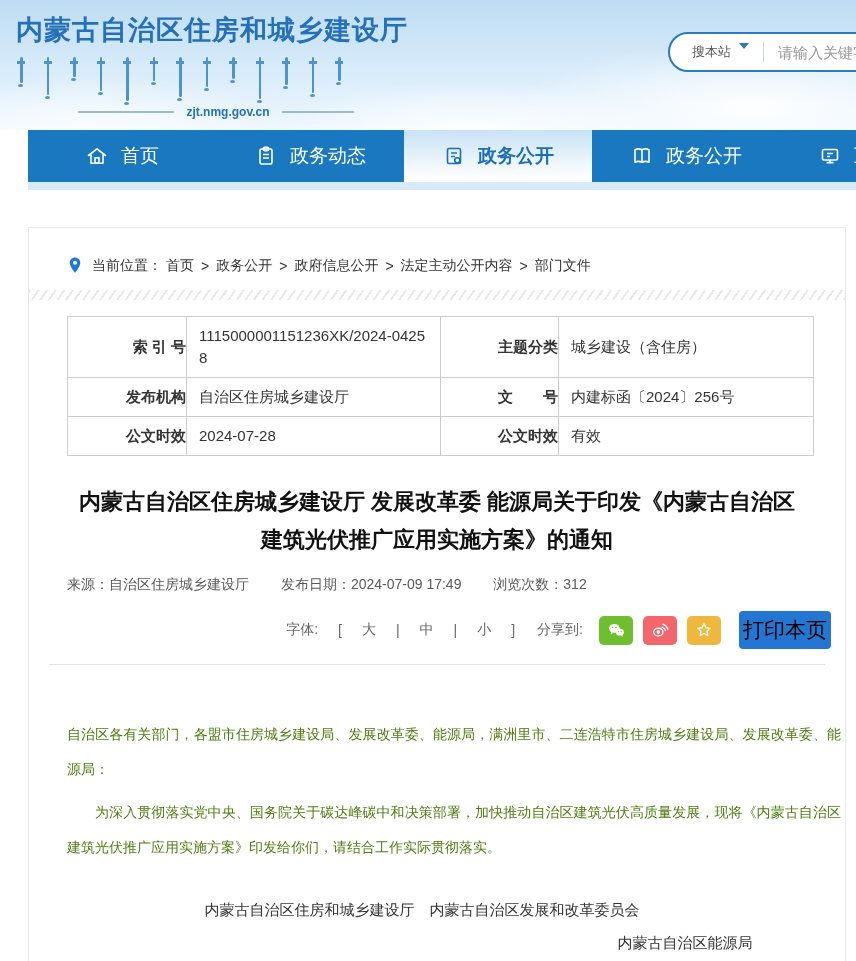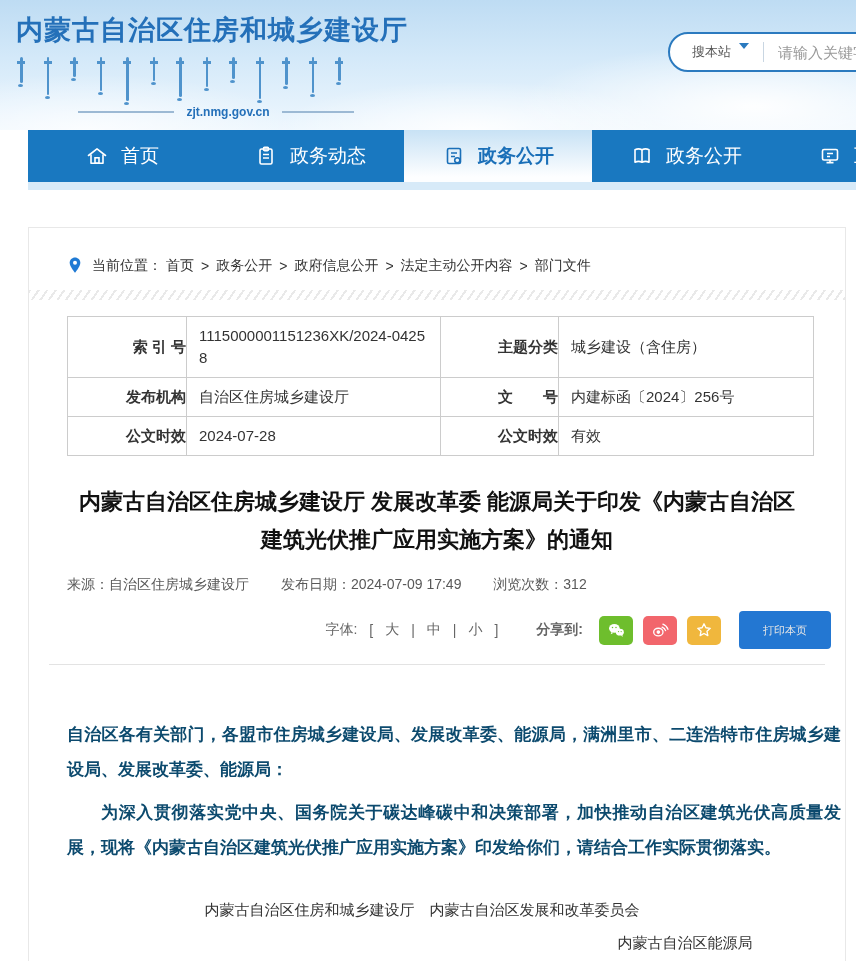--- a/index.html
+++ b/index.html
@@ -72,36 +72,36 @@
   .doc-table tr:nth-child(2) td,.doc-table tr:nth-child(3) td { height:37px; }
 
   
   .article-title { margin:27px auto 0; max-width:730px; text-align:center;
     font-size:22px; font-weight:bold; color:#111; line-height:38px; }
   .article-meta { margin:17px 0 0 38px; font-size:14px; color:#595959; }
   .article-meta .seg { margin-right:28px;margin-top:22px; }
 
   .toolbar-row { margin-top:17px; padding-right:14px; display:flex; align-items:center;
     justify-content:flex-end; gap:10px; font-size:14px; color:#666; }
-  .font-sizer { display:flex; align-items:center; gap:12px; margin-right:28px; }
+  .font-sizer { display:flex; align-items:center; gap:20px; margin-right:12px; }
   .font-sizer .sz { cursor:pointer; color:#666; }
-  .share-label { margin-right:6px;font-weight:bold; }
+  .share-label { margin-right:6px; }
   .share-ico { width:34px; height:29px; border-radius:5px; display:flex; align-items:center;
     justify-content:center; cursor:pointer; flex:none; }
   .share-ico svg { width:20px; height:20px; }
   .ico-wechat { background:#6ebe2d; }
   .ico-weibo  { background:#f2666c; }
   .ico-star   { background:#f0b73d; }
-  .print-btn { margin-left:8px; width:92px; height:38px; background:#2377d2; color:#e5e5e5;
-    border:none; border-radius:4px; font-size:11px; cursor:pointer;
+  .print-btn { margin-left:8px; width:92px; height:38px; background:#2377d2; color:#000000;
+    border:none; border-radius:4px; font-size:21px; cursor:pointer;
     font-family:"Liberation Sans","DejaVu Sans",sans-serif; }
 
   .thin-divider { margin:15px 20px 0 20px; height:1px; background:#e3e3e3; }
 
-  .article-body { padding:52px 4px 0 38px; font-size:17px; color:#0c4a6e; line-height:35px; text-align:justify;font-weight:bold; }
+  .article-body { padding:52px 4px 0 38px; font-size:14px; color:#4d7c0f; line-height:35px; text-align:justify; }
   .article-body p.indent { text-indent:2em; margin-top:8px; }
 
   .signature-block { margin-top:28px; font-size:15px; color:#333; line-height:33px; }
   .sig-line1 { text-align:center; padding-right:30px; }
   .sig-rest { width:320px; margin-left:auto; margin-right:0; text-align:center; }
 </style>
 </head>
 <body>
 
 <header class="site-header">

